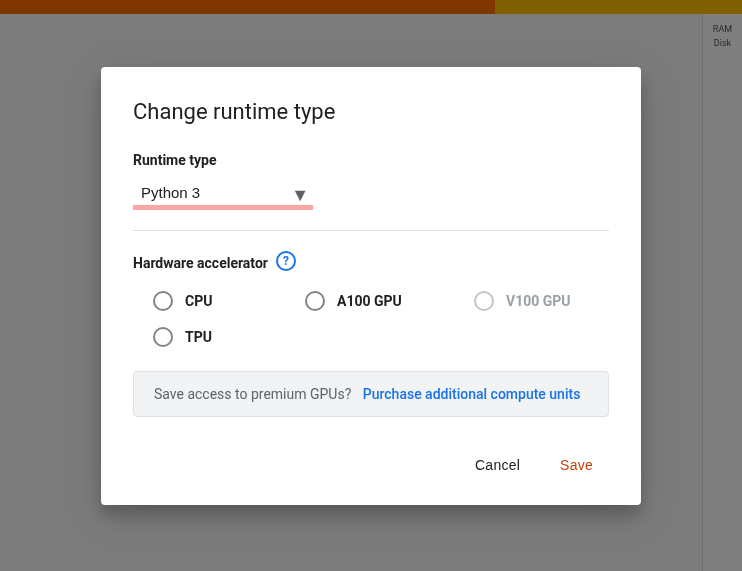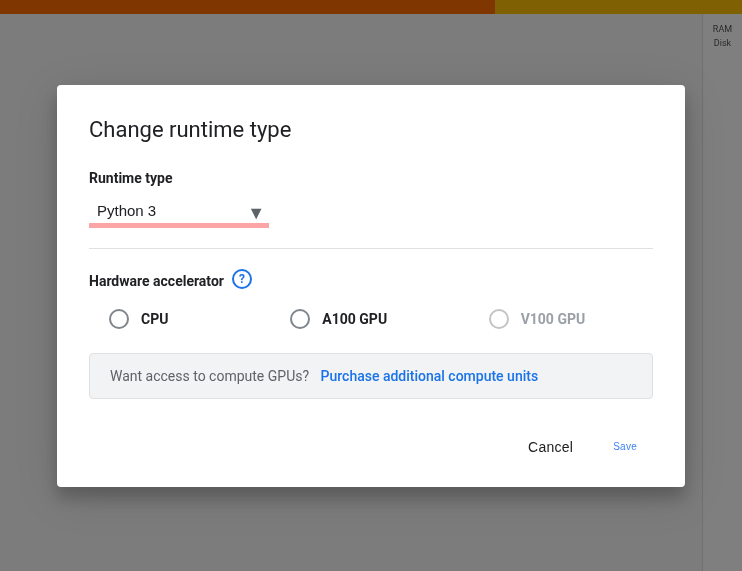--- a/index.html
+++ b/index.html
@@ -55,21 +55,21 @@
       inset: 0;
       background: rgba(0,0,0,0.5);
       display: flex;
       align-items: center;
       justify-content: center;
     }
 
     .modal {
       background: #fff;
       border-radius: 4px;
-      width: 628px;
+      width: 540px;
       padding: 32px 32px 24px 32px;
       box-shadow: 0 11px 15px rgba(0,0,0,0.2), 0 9px 46px rgba(0,0,0,0.12);
       position: relative;
     }
 
     .modal-title {
       font-size: 22px;
       font-weight: 400;
       color: #202124;
       margin-bottom: 28px;
@@ -225,22 +225,22 @@
       font-weight: 500;
       padding: 8px 16px;
       cursor: pointer;
       border-radius: 4px;
       letter-spacing: 0.25px;
     }
 
     .btn-save {
       background: transparent;
       border: none;
-      color: #3b82f6;
-      font-size: 10px;
+      color: #c2410c;
+      font-size: 14px;
       font-weight: 500;
       padding: 8px 16px;
       cursor: pointer;
       border-radius: 4px;
       letter-spacing: 0.25px;
     }
   </style>
 </head>
 <body>
 
@@ -291,26 +291,30 @@
         <div class="radio-option">
           <div class="radio-circle"></div>
           <span class="radio-label">A100 GPU</span>
         </div>
 
         <div class="radio-option" style="cursor:default;padding-left:17px;">
           <div class="radio-circle disabled"></div>
           <span class="radio-label disabled">V100 GPU</span>
         </div>
 
+        <div class="radio-option">
+          <div class="radio-circle"></div>
+          <span class="radio-label">TPU</span>
+        </div>
 
       </div>
     </div>
 
     <div class="info-box">
-      <span>Want access to compute GPUs?</span>
+      <span>Save access to premium GPUs?</span>
       &nbsp;
       <a class="info-link">Purchase additional compute units</a>
     </div>
 
     <div class="modal-actions">
       <button class="btn-cancel">Cancel</button>
       <button class="btn-save">Save</button>
     </div>
 
   </div>

